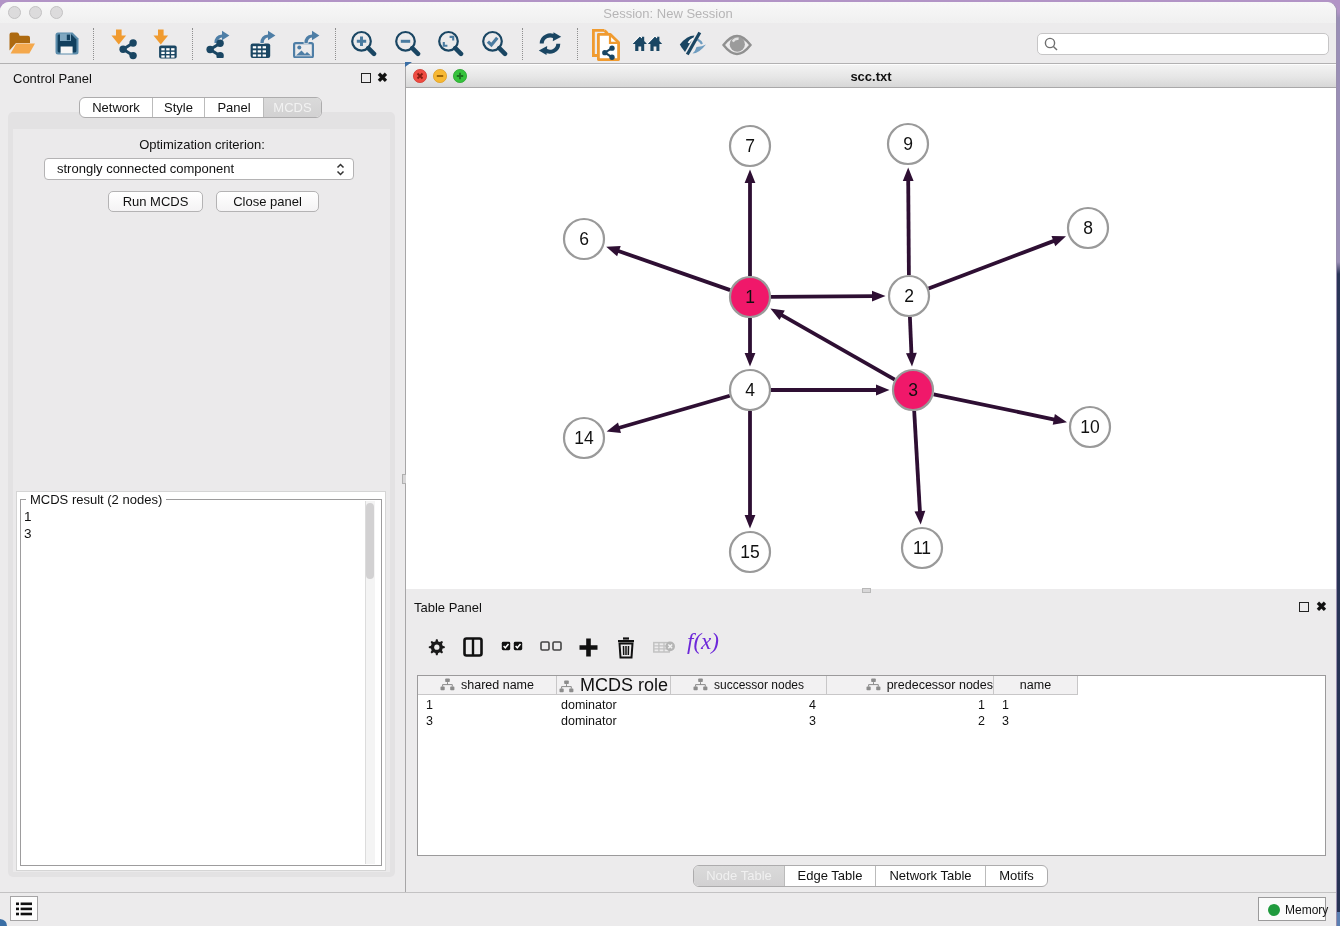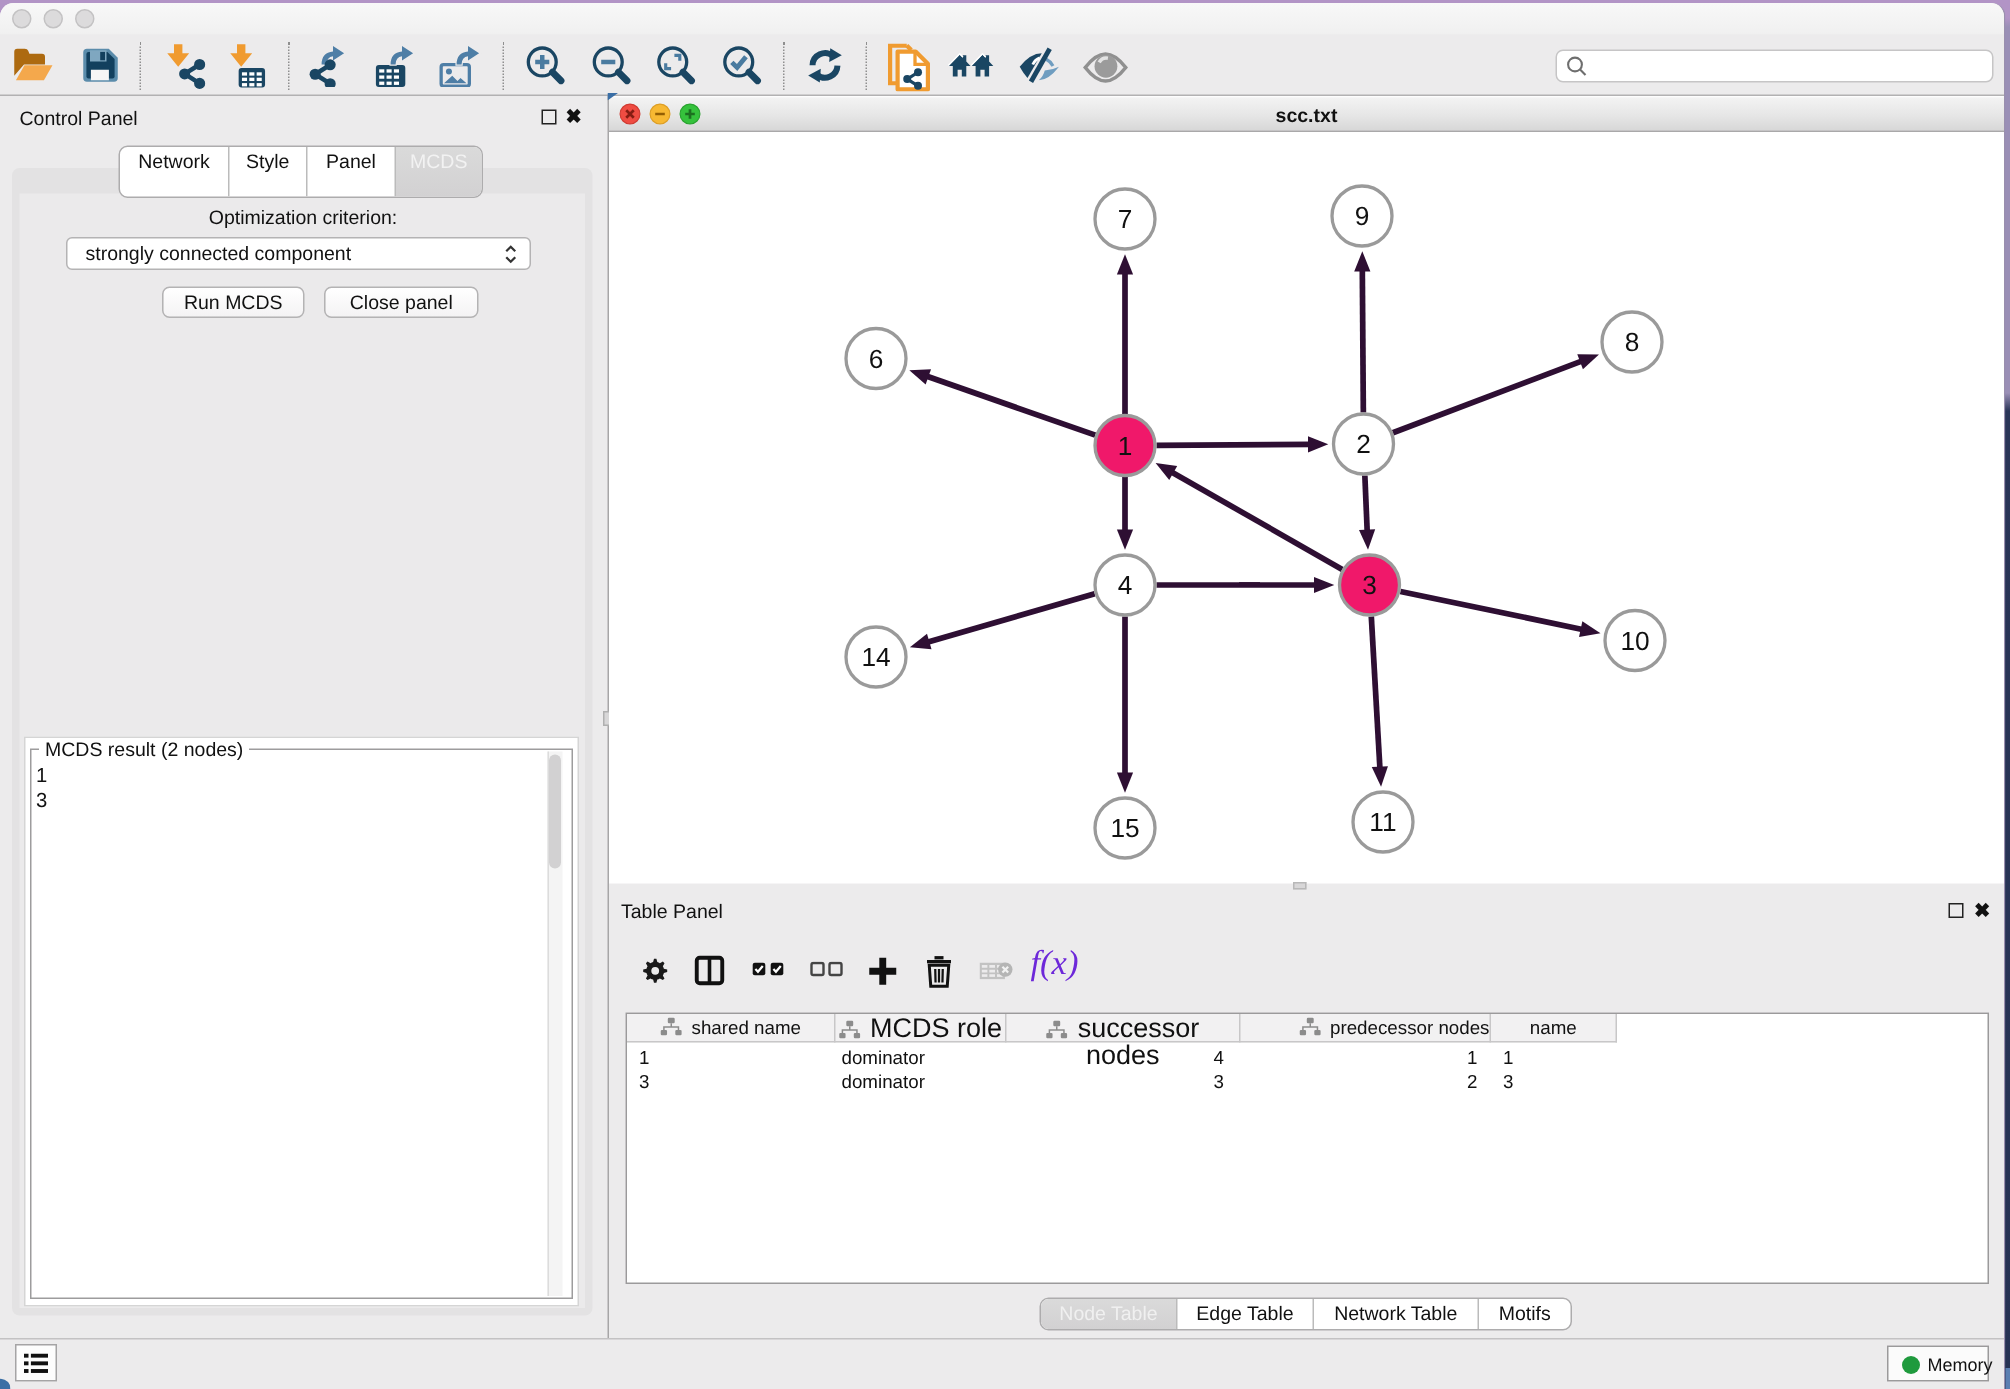--- a/index.html
+++ b/index.html
@@ -3,32 +3,33 @@
 * { margin:0; padding:0; box-sizing:border-box; }
 html,body { width:1340px; height:926px; overflow:hidden; font-family:"Liberation Sans",sans-serif; }
 body { background:linear-gradient(180deg,#b294c6 0px,#b294c6 12px,#9a8fb6 18px,#9a8fb6 262px,#2a3558 274px,#263254 100%); position:relative; }
 #win { position:absolute; left:0; top:2px; width:1337px; height:924px; background:#ecebec; border-radius:9px 9px 0 0; border-right:1px solid #9a8fae; }
 #titlebar { position:absolute; left:0; top:2px; width:1336px; height:21px; background:linear-gradient(#f8f8f8,#f0f0f0); border-radius:9px 9px 0 0; }
 .tl { position:absolute; width:13px; height:13px; border-radius:50%; background:#dcdbdc; border:1px solid #c3c2c3; top:4px; }
 #toolbar { position:absolute; left:0; top:23px; width:1336px; height:41px; background:#ecebec; border-bottom:1px solid #b2b1b2; }
 .ph { position:absolute; font-size:13px; color:#111; }
 .floatbtn { position:absolute; width:10px; height:10px; border:1.7px solid #222; }
 .closex { position:absolute; font-size:13px; font-weight:700; color:#111; }
-.tabstrip { position:absolute; z-index:5; display:flex; height:35px; border:1px solid #adacad; border-radius:6px; overflow:hidden; background:#fff; }
+.tabstrip { position:absolute; z-index:5; display:flex; height:21px; border:1px solid #adacad; border-radius:6px; overflow:hidden; background:#fff; }
 .tab { font-size:13px; color:#111; text-align:center; line-height:19px; border-left:1px solid #bbb; }
 .tab:first-child { border-left:none; }
 .tab.sel { background:linear-gradient(#dadada,#d2d1d2); color:#f2f2f2; }
 .combo { position:absolute; background:#fff; border:1px solid #b4b3b4; border-radius:4px; font-size:13px; color:#111; }
 .btn { position:absolute; background:linear-gradient(#ffffff,#f4f3f4); border:1px solid #b4b3b4; border-radius:5px; font-size:13px; color:#111; text-align:center;margin-left:14px; }
 </style></head><body>
 <div id="win"></div>
 <div id="titlebar">
   <div class="tl" style="left:8px"></div>
     <div class="tl" style="left:29px"></div>
     <div class="tl" style="left:50px"></div>
+  <div style="position:absolute;top:4px;width:100%;text-align:center;font-size:13px;color:#b6b5b6">Session: New Session</div>
 </div>
 <div id="toolbar"></div>
 <svg style="position:absolute;left:9px;top:32px" width="28" height="24" viewBox="0 0 28 24">
 <path d="M0.5 18.5 L0.5 2.5 Q0.5 0.5 2.5 0.5 L7.5 0.5 Q9.3 0.5 9.8 1.8 L10.6 3.8 L19 3.8 Q21 3.8 21 5.8 L21 11 L7 11 L0.5 18.5 Z" fill="#ad6a10"></path>
 <path d="M7.3 11.5 L26 11.5 L20.3 21.5 L1.6 21.5 Z" fill="#f4a84c"></path>
   </svg>
 <svg style="position:absolute;left:55px;top:32px" width="24" height="23" viewBox="0 0 24 23">
 <path d="M0.5 3 Q0.5 0.5 3 0.5 L17.5 0.5 L23.5 6.5 L23.5 20 Q23.5 22.5 21 22.5 L3 22.5 Q0.5 22.5 0.5 20 Z" fill="#5b8cab"></path>
 <path d="M2.6 4 Q2.6 2.6 4 2.6 L16.6 2.6 L21.4 7.4 L21.4 19 Q21.4 20.4 20 20.4 L4 20.4 Q2.6 20.4 2.6 19 Z" fill="#12405e"></path>
 <rect x="5" y="1.5" width="11" height="7.5" fill="#7fa7c0"></rect>
@@ -332,21 +333,21 @@
       <rect x="0.5" y="8.6" width="4.2" height="3.6" rx="0.8" fill="#8c8c8c"></rect>
       <rect x="10.2" y="8.6" width="4.2" height="3.6" rx="0.8" fill="#8c8c8c"></rect>
       <path d="M7.5 4.2 L7.5 6.6 M2.6 8.6 L2.6 6.6 L12.3 6.6 L12.3 8.6" stroke="#8c8c8c" fill="none"></path>
     </svg>shared name</div>
 <div style="position:absolute;left:557px;top:676px;width:114px;height:19px;border-right:1px solid #c8c7c8;font-size:18px;color:#111;text-align:center;line-height:18px"><svg width="15" height="13" viewBox="0 0 15 13" style="margin:0 6px 0 0;vertical-align:-2px">
       <rect x="5.2" y="0.5" width="4.6" height="3.6" rx="0.8" fill="#8c8c8c"></rect>
       <rect x="0.5" y="8.6" width="4.2" height="3.6" rx="0.8" fill="#8c8c8c"></rect>
       <rect x="10.2" y="8.6" width="4.2" height="3.6" rx="0.8" fill="#8c8c8c"></rect>
       <path d="M7.5 4.2 L7.5 6.6 M2.6 8.6 L2.6 6.6 L12.3 6.6 L12.3 8.6" stroke="#8c8c8c" fill="none"></path>
     </svg>MCDS role</div>
-<div style="position:absolute;left:671px;top:676px;width:156px;height:19px;border-right:1px solid #c8c7c8;font-size:18px;color:#111;text-align:center;line-height:18px"><svg width="15" height="13" viewBox="0 0 15 13" style="margin:0 6px 0 0;vertical-align:-2px">
+<div style="position:absolute;left:671px;top:676px;width:156px;height:19px;border-right:1px solid #c8c7c8;font-size:12px;color:#111;text-align:center;line-height:18px"><svg width="15" height="13" viewBox="0 0 15 13" style="margin:0 6px 0 0;vertical-align:-2px">
       <rect x="5.2" y="0.5" width="4.6" height="3.6" rx="0.8" fill="#8c8c8c"></rect>
       <rect x="0.5" y="8.6" width="4.2" height="3.6" rx="0.8" fill="#8c8c8c"></rect>
       <rect x="10.2" y="8.6" width="4.2" height="3.6" rx="0.8" fill="#8c8c8c"></rect>
       <path d="M7.5 4.2 L7.5 6.6 M2.6 8.6 L2.6 6.6 L12.3 6.6 L12.3 8.6" stroke="#8c8c8c" fill="none"></path>
     </svg>successor nodes</div>
 <div style="position:absolute;left:827px;top:676px;width:167px;height:19px;border-right:1px solid #c8c7c8;font-size:12.5px;color:#111;text-align:right;line-height:18px"><svg width="15" height="13" viewBox="0 0 15 13" style="margin:0 6px 0 0;vertical-align:-2px">
       <rect x="5.2" y="0.5" width="4.6" height="3.6" rx="0.8" fill="#8c8c8c"></rect>
       <rect x="0.5" y="8.6" width="4.2" height="3.6" rx="0.8" fill="#8c8c8c"></rect>
       <rect x="10.2" y="8.6" width="4.2" height="3.6" rx="0.8" fill="#8c8c8c"></rect>
       <path d="M7.5 4.2 L7.5 6.6 M2.6 8.6 L2.6 6.6 L12.3 6.6 L12.3 8.6" stroke="#8c8c8c" fill="none"></path>

